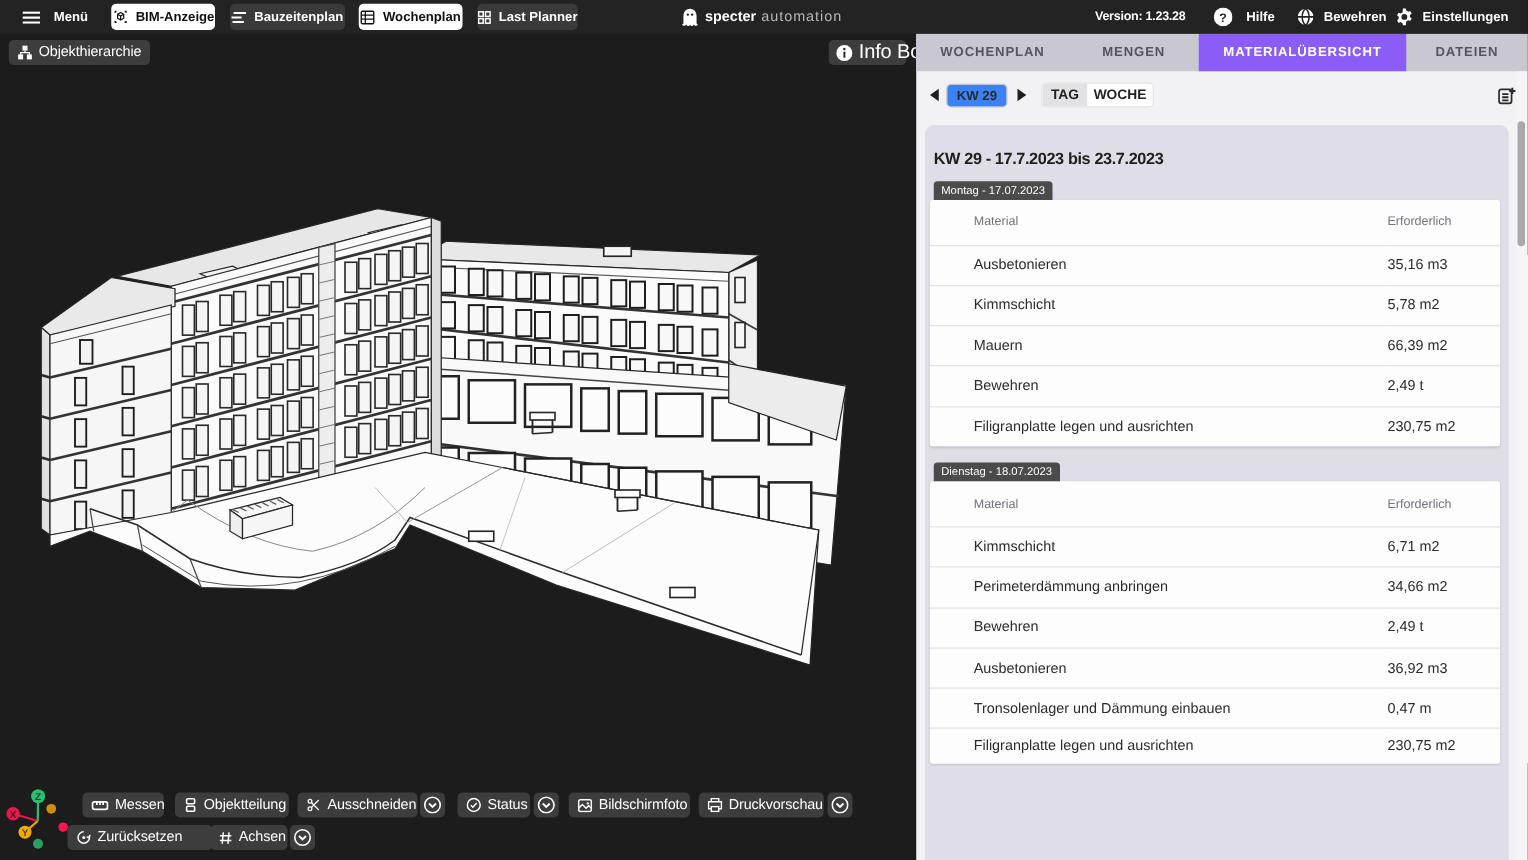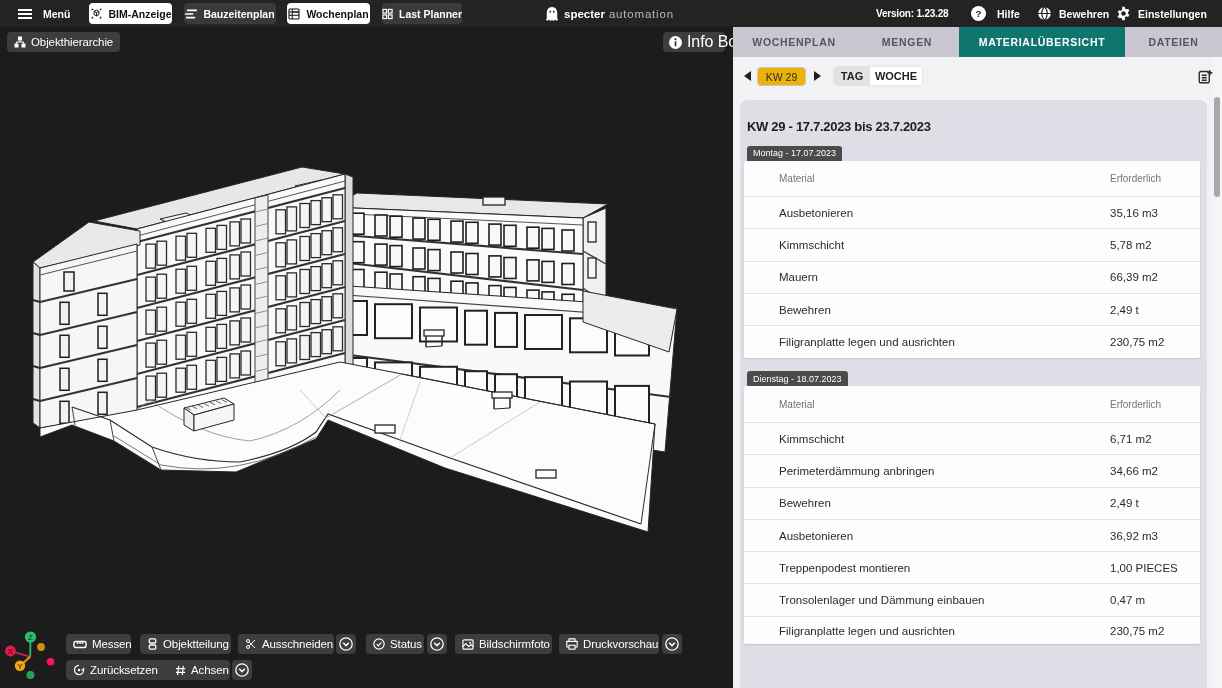--- a/index.html
+++ b/index.html
@@ -13,23 +13,23 @@
 .tbtn svg{margin-right:6px}
 
 #viewer{position:absolute;left:0;top:27px;width:733px;height:661px;background:#1c1c1c;overflow:hidden}
 .chip{position:absolute;background:#3d3d3d;color:#fff;border-radius:4px;display:flex;align-items:center;font-size:11.5px;padding:0 7px;height:20px;white-space:nowrap;letter-spacing:-.1px}
 .chip svg{margin-right:5px;flex:none}
 .cbtn{position:absolute;background:#3d3d3d;border-radius:4px;width:20px;height:20px;display:flex;align-items:center;justify-content:center}
 
 #rp{position:absolute;left:733px;top:27px;width:489px;height:661px;background:#f2f1f3}
 #tabs{position:absolute;left:0;top:0;width:489px;height:30px;background:#c9c8d1;display:flex}
 #tabs .tab{height:30px;display:flex;align-items:center;justify-content:center;font-size:10.5px;font-weight:700;letter-spacing:.7px;color:#56545e;white-space:nowrap}
-#tabs .tab.act{background:#0f766e;color:#fff}
+#tabs .tab.act{background:#8b5cf6;color:#fff}
 #nav{position:absolute;left:0;top:30px;width:489px;height:70px}
-.kwbox{position:absolute;left:24px;top:10px;width:49px;height:19px;border:1px solid #c6c6c6;border-radius:4px;background:#eab308;color:#2b2b2b;font-size:10.5px;font-weight:400;display:flex;align-items:center;justify-content:center}
+.kwbox{position:absolute;left:24px;top:10px;width:49px;height:19px;border:1px solid #c6c6c6;border-radius:4px;background:#3b82f6;color:#2b2b2b;font-size:10.5px;font-weight:700;display:flex;align-items:center;justify-content:center}
 .arr{position:absolute;top:14px;width:0;height:0;border-top:5px solid transparent;border-bottom:5px solid transparent}
 .arr.l{left:11px;border-right:7px solid #1e1e1e}
 .arr.r{left:81px;border-left:7px solid #1e1e1e}
 #seg{position:absolute;left:100px;top:9px;height:20px;border-radius:4px;overflow:hidden;display:flex;border:1px solid #e4e4e4;background:#fff}
 #seg div{display:flex;align-items:center;justify-content:center;font-size:11px;font-weight:700;color:#222}
 #seg .tag{width:36px;background:#e2e1e3}
 #seg .woche{width:52px;background:#fff}
 #panel{position:absolute;left:7px;top:73px;width:467px;height:615px;background:#dfdee6;border-radius:7px 7px 0 0;overflow:hidden}
 #panel h1{font-size:13px;font-weight:700;color:#202020;letter-spacing:-.3px;margin:19px 0 0 7px}
 .daychip{display:inline-block;background:#4b4b4b;color:#fff;font-size:9px;font-weight:400;border-radius:3px 3px 0 0;padding:2.5px 6px;margin:0 0 0 7px;letter-spacing:0}
@@ -396,21 +396,21 @@
         <path d="M3.5 4V1h7v3M3.5 10.5H1V4h12v6.5h-2.5"></path>
         <rect x="3.5" y="8.5" width="7" height="4.5"></rect>
       </svg>Druckvorschau</div>
   <div class="cbtn" style="left:662px;top:607px">
       <svg width="14" height="14" viewBox="0 0 14 14">
         <circle cx="7" cy="7" r="6.2" fill="none" stroke="#fff" stroke-width="1.3"></circle>
         <path d="M4.2 5.8L7 8.6l2.8-2.8" stroke="#fff" stroke-width="1.5" fill="none"></path>
       </svg>
     </div>
 
-  <div class="chip" style="left:66px;top:633px;width:116px"><svg width="12" height="12" viewBox="0 0 14 14" fill="none" stroke="#fff" stroke-width="1.4">
+  <div class="chip" style="left:54px;top:633px;width:116px"><svg width="12" height="12" viewBox="0 0 14 14" fill="none" stroke="#fff" stroke-width="1.4">
         <path d="M12.3 7A5.3 5.3 0 117 1.7"></path>
         <path d="M12.6 4.4L12.3 7l-2.5-.4"></path>
         <circle cx="7" cy="7" r="1.4" fill="#fff" stroke="none"></circle>
       </svg>Zurücksetzen</div>
   <div class="chip" style="left:168px;top:633px;width:62px"><svg width="11" height="11" viewBox="0 0 12 12">
         <path d="M4 1L3 11M9 1L8 11M1 4h10M1 8h10" stroke="#fff" stroke-width="1.3" fill="none"></path>
       </svg>Achsen</div>
   <div class="cbtn" style="left:232px;top:633px">
       <svg width="14" height="14" viewBox="0 0 14 14">
         <circle cx="7" cy="7" r="6.2" fill="none" stroke="#fff" stroke-width="1.3"></circle>
@@ -508,24 +508,20 @@
             </tr>
         <tr class="rrow">
               <td class="c1">Bewehren</td>
               <td>2,49 t</td>
             </tr>
         <tr class="rrow">
               <td class="c1">Ausbetonieren</td>
               <td>36,92 m3</td>
             </tr>
         <tr class="rrow">
-              <td class="c1">Treppenpodest montieren</td>
-              <td>1,00 PIECES</td>
-            </tr>
-        <tr class="rrow">
               <td class="c1">Tronsolenlager und Dämmung einbauen</td>
               <td>0,47 m</td>
             </tr>
         <tr style="height:28px">
               <td class="c1">Filigranplatte legen und ausrichten</td>
               <td>230,75 m2</td>
             </tr>
       </tbody>
         </table>
     </div>

